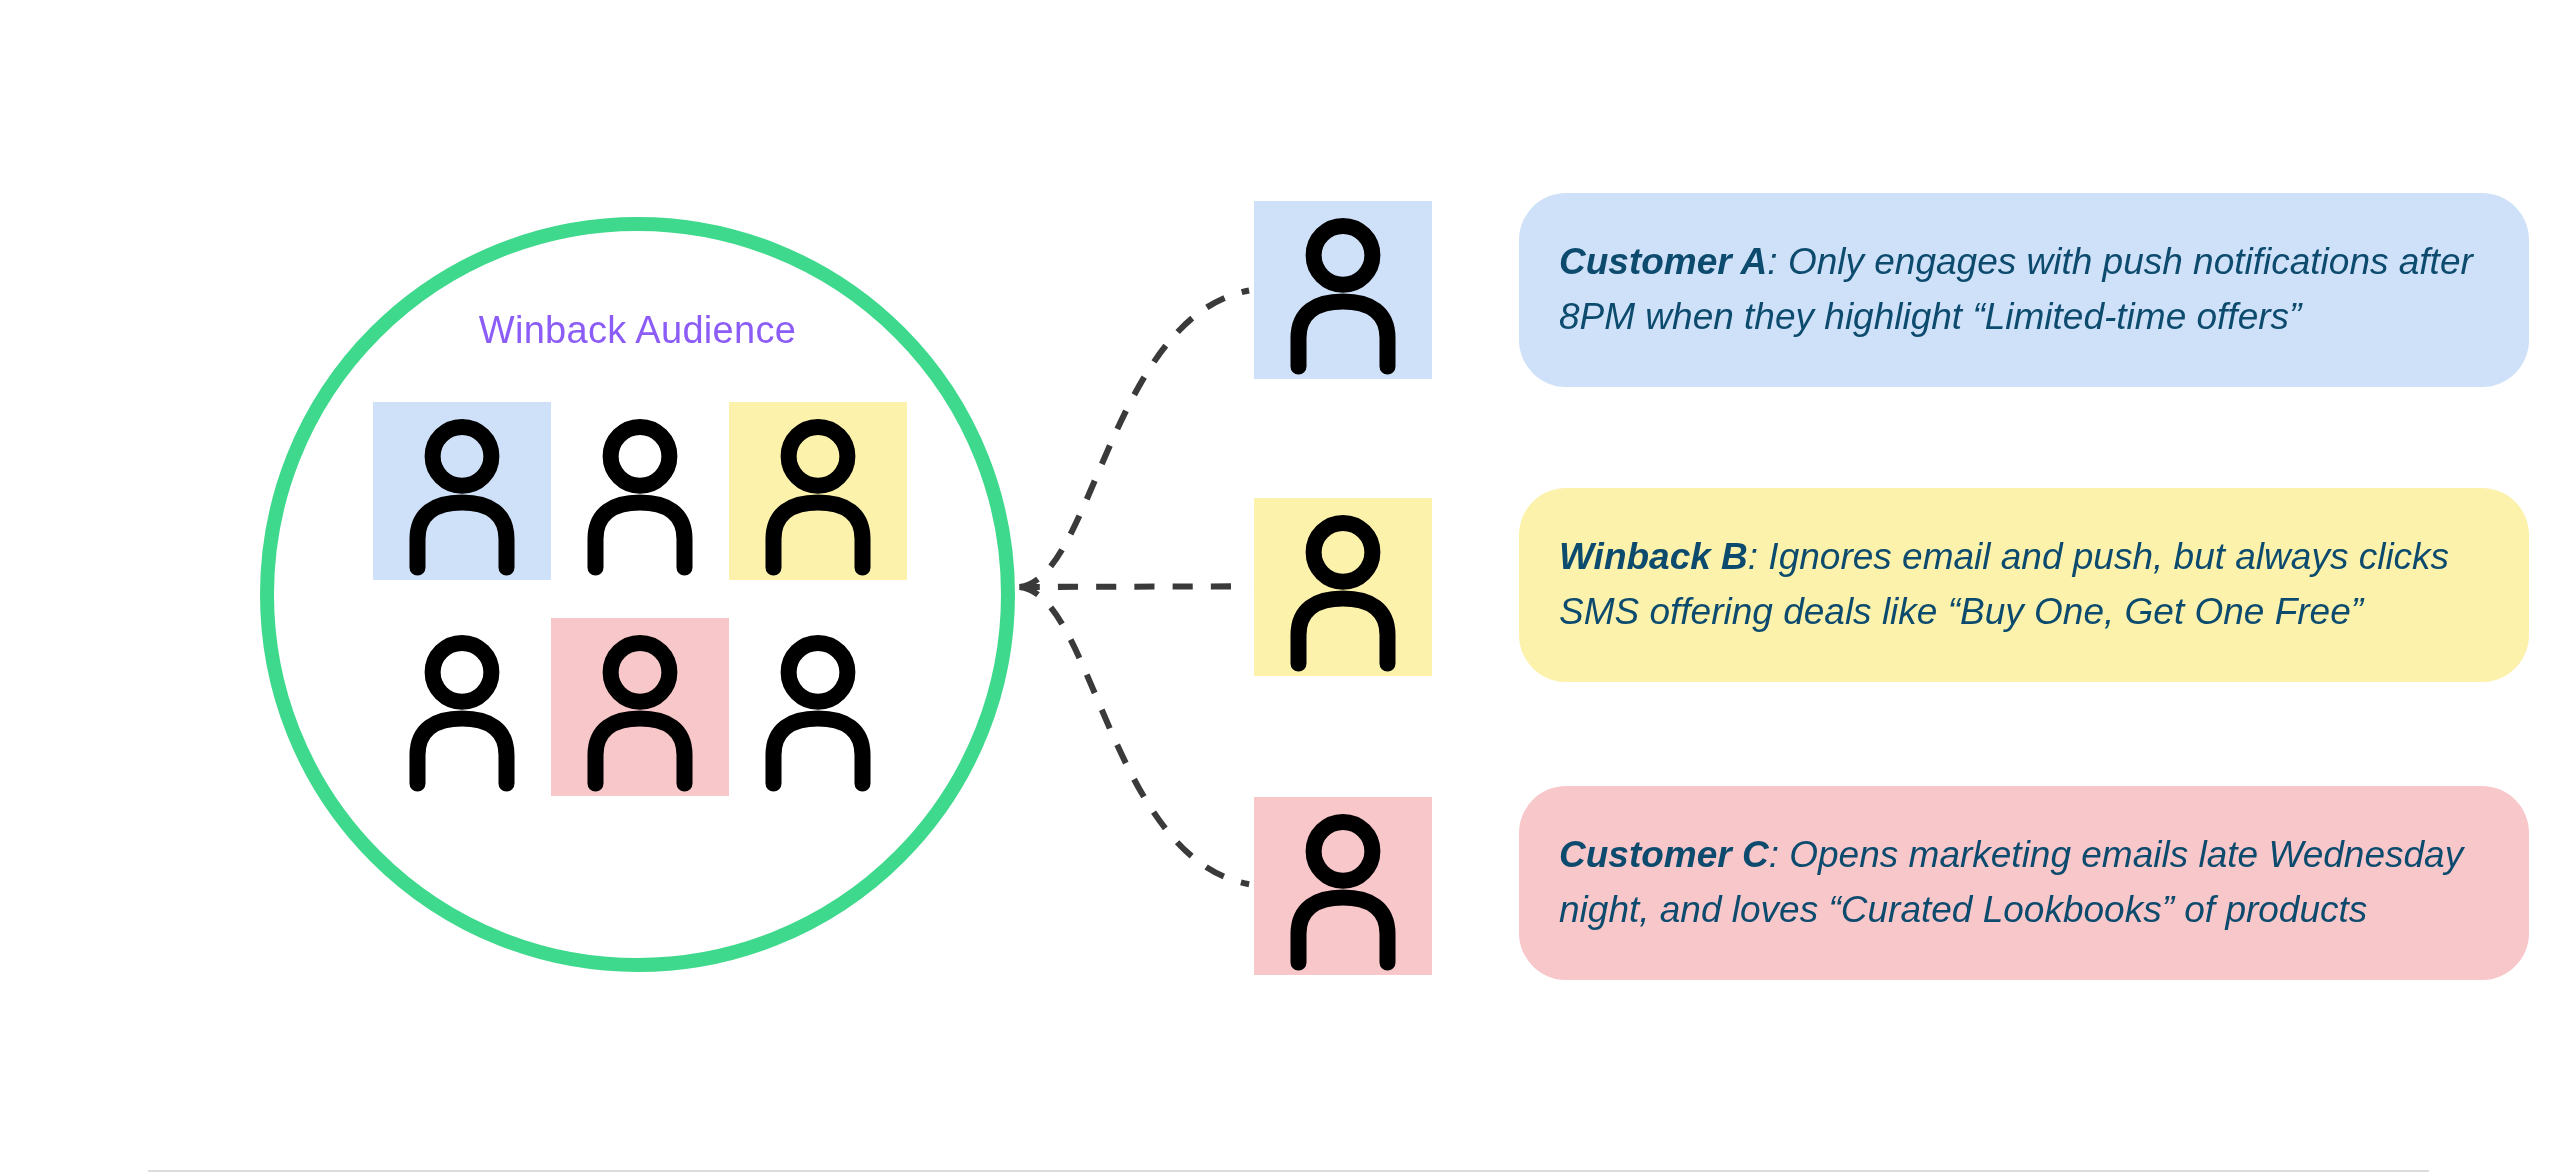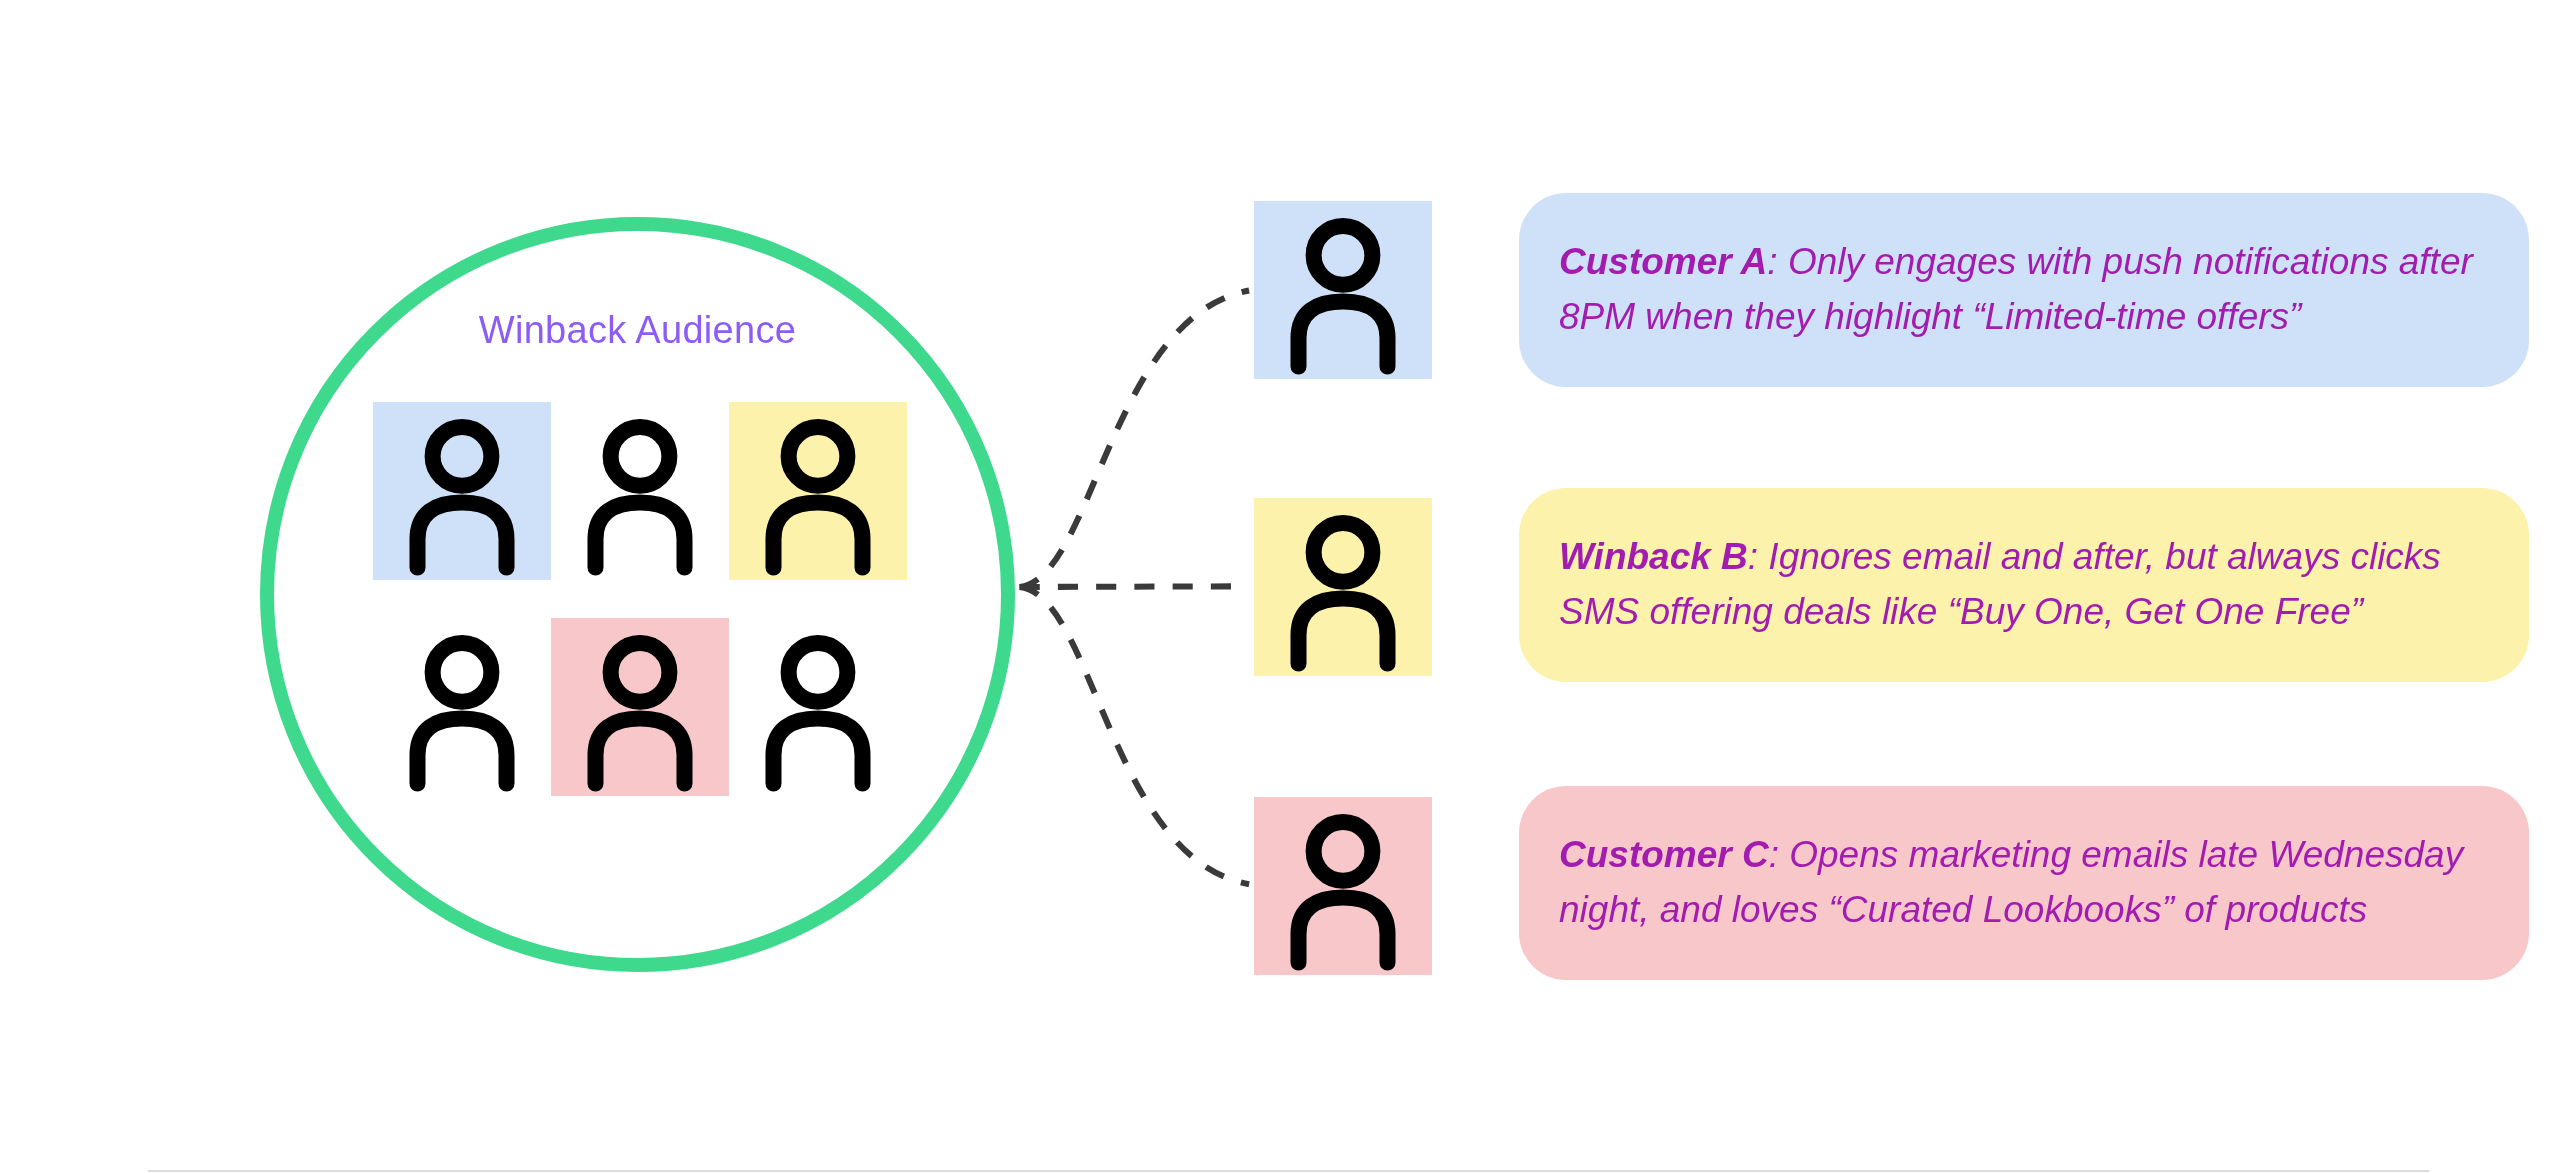--- a/index.html
+++ b/index.html
@@ -81,21 +81,21 @@
     padding: 24px 40px;
   }
   .callout-a { top: 193px; }
   .callout-b { top: 488px; }
   .callout-c { top: 786px; }
 
   .callout-text {
     font-style: italic;
     font-size: 37px;
     line-height: 1.48;
-    color: #a21caf;
+    color: #0c4a6e;
   }
   .callout-text b { font-weight: 700; }
 
   .bottom-divider {
     position: absolute;
     left: 148px; top: 1170px;
     width: 2281px; height: 2px;
     background: #dcdcdc;
   }
 </style>
@@ -167,21 +167,21 @@
     <circle cx="50" cy="30.5" r="16.5" fill="none" stroke="#000000" stroke-width="9"></circle>
     <path d="M 25 93 L 25 77 C 25 62.5 35 56.5 50 56.5 C 65 56.5 75 62.5 75 77 L 75 93" fill="none" stroke="#000000" stroke-width="9" stroke-linecap="round"></path>
   </svg>
 </div>
 
   <div class="callout callout-a" style="background: rgb(207, 225, 248);">
     <p class="callout-text"><b>Customer A</b><span>: Only engages with push notifications after 8PM when they highlight “Limited-time offers”</span></p>
   </div>
 
   <div class="callout callout-b" style="background: rgb(252, 242, 171);">
-    <p class="callout-text"><b>Winback B</b><span>: Ignores email and after, but always clicks SMS offering deals like “Buy One, Get One Free”</span></p>
+    <p class="callout-text"><b>Winback B</b><span>: Ignores email and push, but always clicks SMS offering deals like “Buy One, Get One Free”</span></p>
   </div>
 
   <div class="callout callout-c" style="background: rgb(248, 199, 202);">
     <p class="callout-text"><b>Customer C</b><span>: Opens marketing emails late Wednesday night, and loves “Curated Lookbooks” of products</span></p>
   </div>
 
   <div class="bottom-divider"></div>
 
 </div>
 

